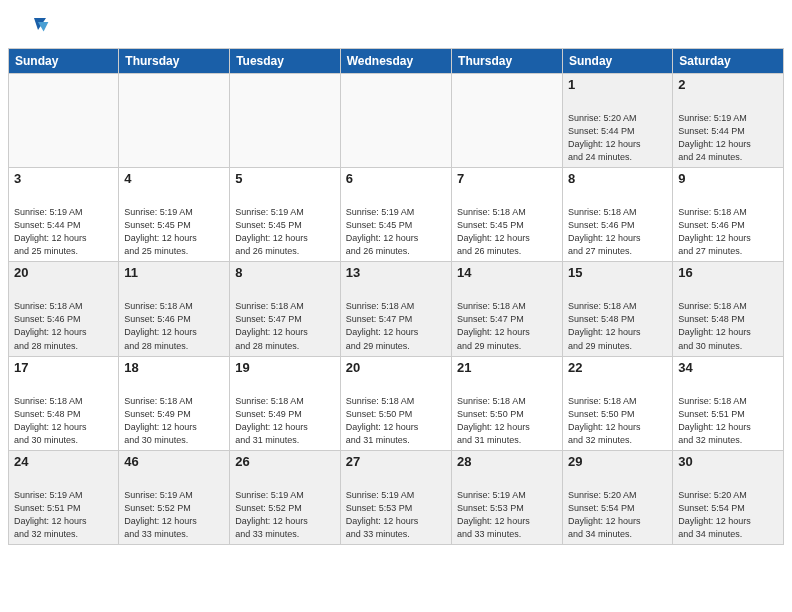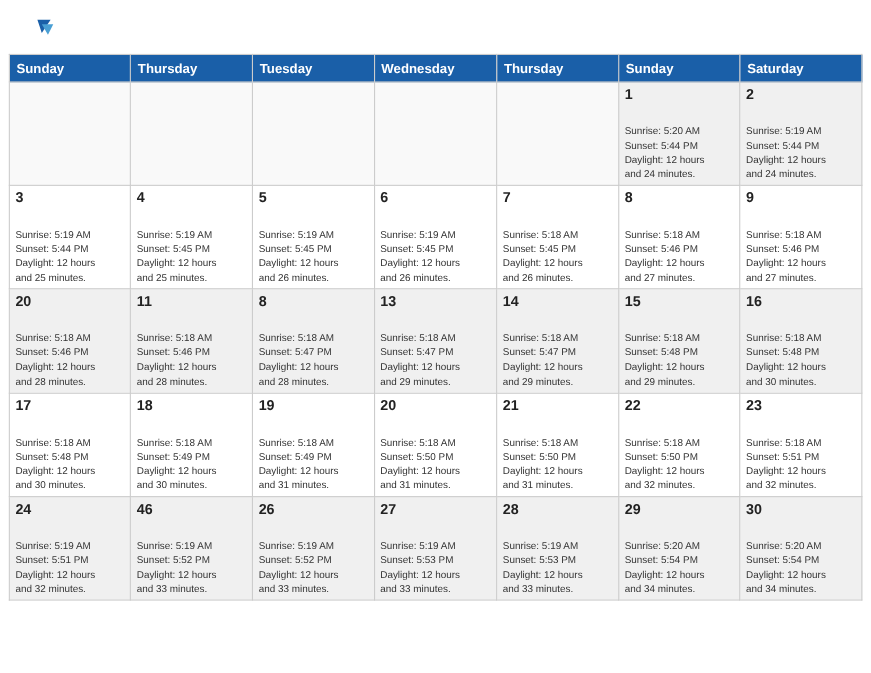--- a/index.html
+++ b/index.html
@@ -185,21 +185,21 @@
           </td>
           <td>
             <span class="day-num">21</span>
             <div class="day-info">Sunrise: 5:18 AM<br>Sunset: 5:50 PM<br>Daylight: 12 hours<br>and 31 minutes.</div>
           </td>
           <td>
             <span class="day-num">22</span>
             <div class="day-info">Sunrise: 5:18 AM<br>Sunset: 5:50 PM<br>Daylight: 12 hours<br>and 32 minutes.</div>
           </td>
           <td>
-            <span class="day-num">23</span>
+            <span class="day-num">34</span>
             <div class="day-info">Sunrise: 5:18 AM<br>Sunset: 5:51 PM<br>Daylight: 12 hours<br>and 32 minutes.</div>
           </td>
         </tr>
         <tr>
           <td class="shaded">
             <span class="day-num">24</span>
             <div class="day-info">Sunrise: 5:19 AM<br>Sunset: 5:51 PM<br>Daylight: 12 hours<br>and 32 minutes.</div>
           </td>
           <td class="shaded">
             <span class="day-num">46</span>

